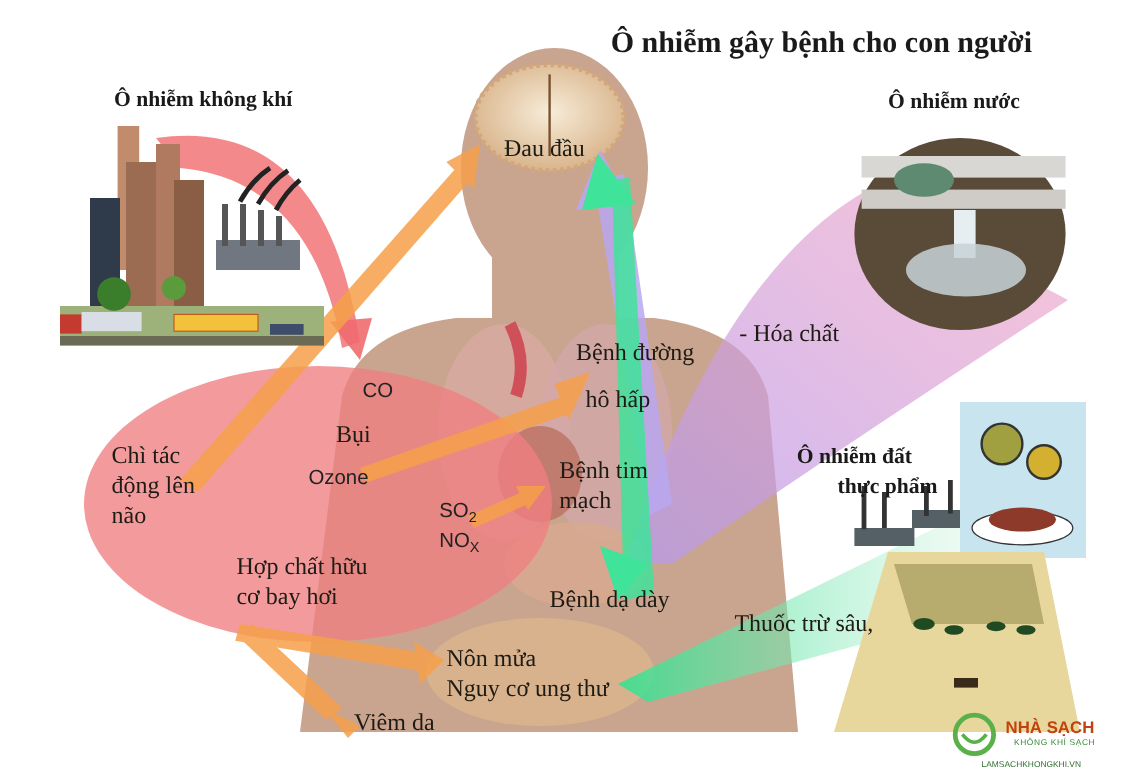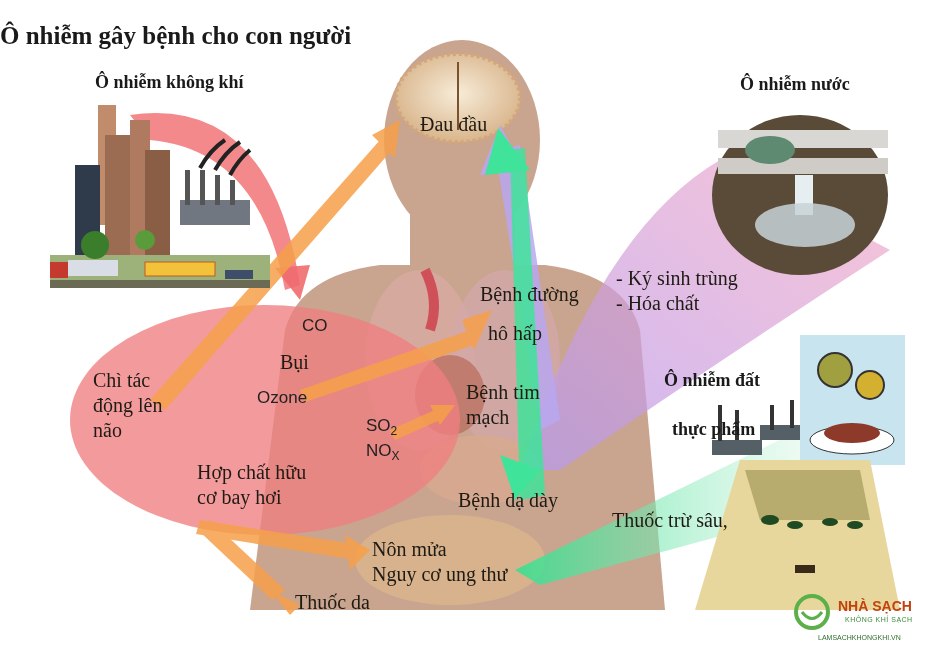--- a/index.html
+++ b/index.html
@@ -1,19 +1,19 @@
 <!DOCTYPE html>
 <html><head>
 <meta charset="utf-8">
 <style>
   html,body{margin:0;padding:0;}
   body{width:940px;height:652px;background:#ffffff;position:relative;overflow:hidden;font-family:"Liberation Serif","DejaVu Serif",serif;}
   .abs{position:absolute;}
   svg.art{position:absolute;left:0;top:0;}
-  .title{left:0;width:860px;top:22px;text-align:left;font-weight:bold;font-size:25px;color:#1a1a1a;}
+  .title{left:0;width:860px;top:22px;text-align:right;font-weight:bold;font-size:25px;color:#1a1a1a;}
   .section{font-weight:bold;font-size:18px;color:#1a1a1a;}
   .lbl{font-size:20px;color:#1e1b14;line-height:25px;}
   .sans{font-family:"Liberation Sans","DejaVu Sans",sans-serif;font-size:17px;color:#222;}
   .wm1{font-family:"Liberation Sans","DejaVu Sans",sans-serif;font-weight:bold;font-size:14px;color:#c2410c;}
   .wm2{font-family:"Liberation Sans","DejaVu Sans",sans-serif;font-size:7px;color:#3a8a3a;letter-spacing:0.5px;}
   .wm3{font-family:"Liberation Sans","DejaVu Sans",sans-serif;font-size:7px;color:#2f6e2f;}
   sub{font-size:12px;vertical-align:-4px;}
 </style>
 </head>
 <body>
@@ -137,57 +137,56 @@
 
   <circle cx="812" cy="612" r="16" fill="none" stroke="#5bb04a" stroke-width="4"></circle>
   <path d="M802 612 Q812 625 822 612" stroke="#5bb04a" stroke-width="3" fill="none"></path>
 </svg>
 
 <div class="abs title">Ô nhiễm gây bệnh cho con người</div>
 
 <div class="abs section" style="left:95px;top:72px;">Ô nhiễm không khí</div>
 <div class="abs section" style="left:740px;top:74px;">Ô nhiễm nước</div>
 <div class="abs section" style="left:664px;top:370px;">Ô nhiễm đất</div>
-<div class="abs section" style="left:672px;top:395px;margin-top:24px;">thực phẩm</div>
+<div class="abs section" style="left:698px;top:395px;">thực phẩm</div>
 
 <div class="abs sans" style="left:302px;top:316px;">CO</div>
 <div class="abs lbl" style="left:280px;top:350px;">Bụi</div>
 <div class="abs sans" style="left:257px;top:388px;">Ozone</div>
 <div class="abs sans" style="left:366px;top:416px;line-height:20px;">
   <div><span>SO</span><sub>2</sub></div>
   <div><span>NO</span><sub>X</sub></div>
 </div>
 <div class="abs lbl" style="left:93px;top:368px;">
   <div>Chì tác</div>
   <div>động lên</div>
   <div>não</div>
 </div>
 <div class="abs lbl" style="left:197px;top:460px;">
   <div>Hợp chất hữu</div>
   <div>cơ bay hơi</div>
 </div>
 
 <div class="abs lbl" style="left:616px;top:266px;">
-  <div>- Ký sinh trùng</div>
   <div>- Hóa chất</div>
 </div>
 
 <div class="abs lbl" style="left:612px;top:508px;">
   <div>Thuốc trừ sâu,</div>
 </div>
 
 <div class="abs lbl" style="left:420px;top:112px;">Đau đầu</div>
 <div class="abs lbl" style="left:480px;top:282px;">
   <div>Bệnh đường</div>
   <div style="padding-left:8px;margin-top:14px;">hô hấp</div>
 </div>
 <div class="abs lbl" style="left:466px;top:380px;">
   <div>Bệnh tim</div>
   <div>mạch</div>
 </div>
 <div class="abs lbl" style="left:458px;top:488px;">Bệnh dạ dày</div>
 <div class="abs lbl" style="left:372px;top:537px;">Nôn mửa</div>
 <div class="abs lbl" style="left:372px;top:562px;">Nguy cơ ung thư</div>
-<div class="abs lbl" style="left:295px;top:590px;">Thuốc da</div>
+<div class="abs lbl" style="left:295px;top:590px;">Viêm da</div>
 
 <div class="abs wm1" style="left:838px;top:598px;">NHÀ SẠCH</div>
 <div class="abs wm2" style="left:845px;top:616px;">KHÔNG KHÍ SẠCH</div>
 <div class="abs wm3" style="left:818px;top:634px;">LAMSACHKHONGKHI.VN</div>
 
 </body></html>

